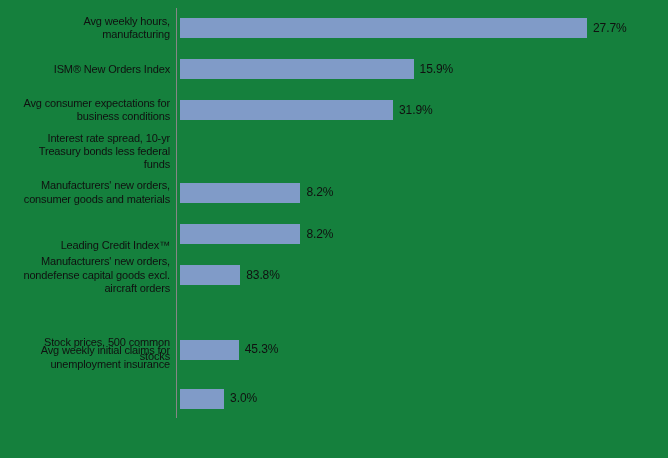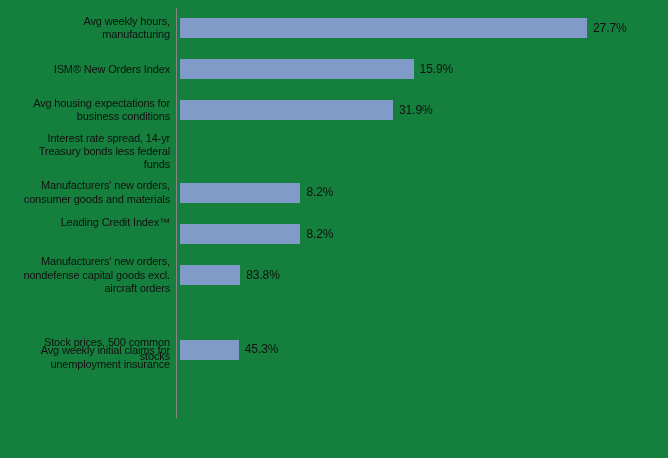--- a/index.html
+++ b/index.html
@@ -90,42 +90,42 @@
         </div>
       </div>
       <div class="row" style="top: 48.7px;">
         <div class="cat-label" style="top: 13.8969px;">ISM® New Orders Index</div>
         <div class="bar-wrap">
           <div class="bar" style="width: 233.621px; background: rgb(128, 155, 200);"></div>
           <div class="value-label">15.9%</div>
         </div>
       </div>
       <div class="row" style="top: 89.9px;">
-        <div class="cat-label" style="top: 7.19375px;">Avg housing expectations for
+        <div class="cat-label" style="top: 7.19375px;">Avg consumer expectations for
 business conditions</div>
         <div class="bar-wrap">
           <div class="bar" style="width: 213.051px; background: rgb(128, 155, 200);"></div>
           <div class="value-label">31.9%</div>
         </div>
       </div>
       <div class="row" style="top: 131.1px;">
-        <div class="cat-label" style="top: 0.490625px;">Interest rate spread, 14-yr
+        <div class="cat-label" style="top: 0.490625px;">Interest rate spread, 10-yr
 Treasury bonds less federal
 funds</div>
       </div>
       <div class="row" style="top: 172.3px;">
         <div class="cat-label" style="top: 7.19375px;">Manufacturers' new orders,
 consumer goods and materials</div>
         <div class="bar-wrap">
           <div class="bar" style="width: 120.484px; background: rgb(128, 155, 200);"></div>
           <div class="value-label">8.2%</div>
         </div>
       </div>
       <div class="row" style="top: 213.5px;">
-        <div class="cat-label" style="top: 2px;">Leading Credit Index™</div>
+        <div class="cat-label" style="top: 25px;">Leading Credit Index™</div>
         <div class="bar-wrap">
           <div class="bar" style="width: 120.484px; background: rgb(128, 155, 200);"></div>
           <div class="value-label">8.2%</div>
         </div>
       </div>
       <div class="row" style="top: 254.7px;">
         <div class="cat-label" style="top: 0.490625px;">Manufacturers' new orders,
 nondefense capital goods excl.
 aircraft orders</div>
         <div class="bar-wrap">
@@ -139,15 +139,19 @@
         <div class="bar-wrap">
           <div class="bar" style="width: 58.7726px; background: rgb(128, 155, 200);"></div>
           <div class="value-label">45.3%</div>
         </div>
       </div>
       <div class="row" style="top: 337.1px;">
         <div class="cat-label" style="top: 7.19375px;">Avg weekly initial claims for
 unemployment insurance</div>
       </div>
       <div class="row" style="top: 378.3px;">
+        <div class="bar-wrap">
+          <div class="bar" style="width: 44.0794px; background: rgb(128, 155, 200);"></div>
+          <div class="value-label">3.0%</div>
+        </div>
       </div>
     </div>
 </div>
 
 </body></html>

